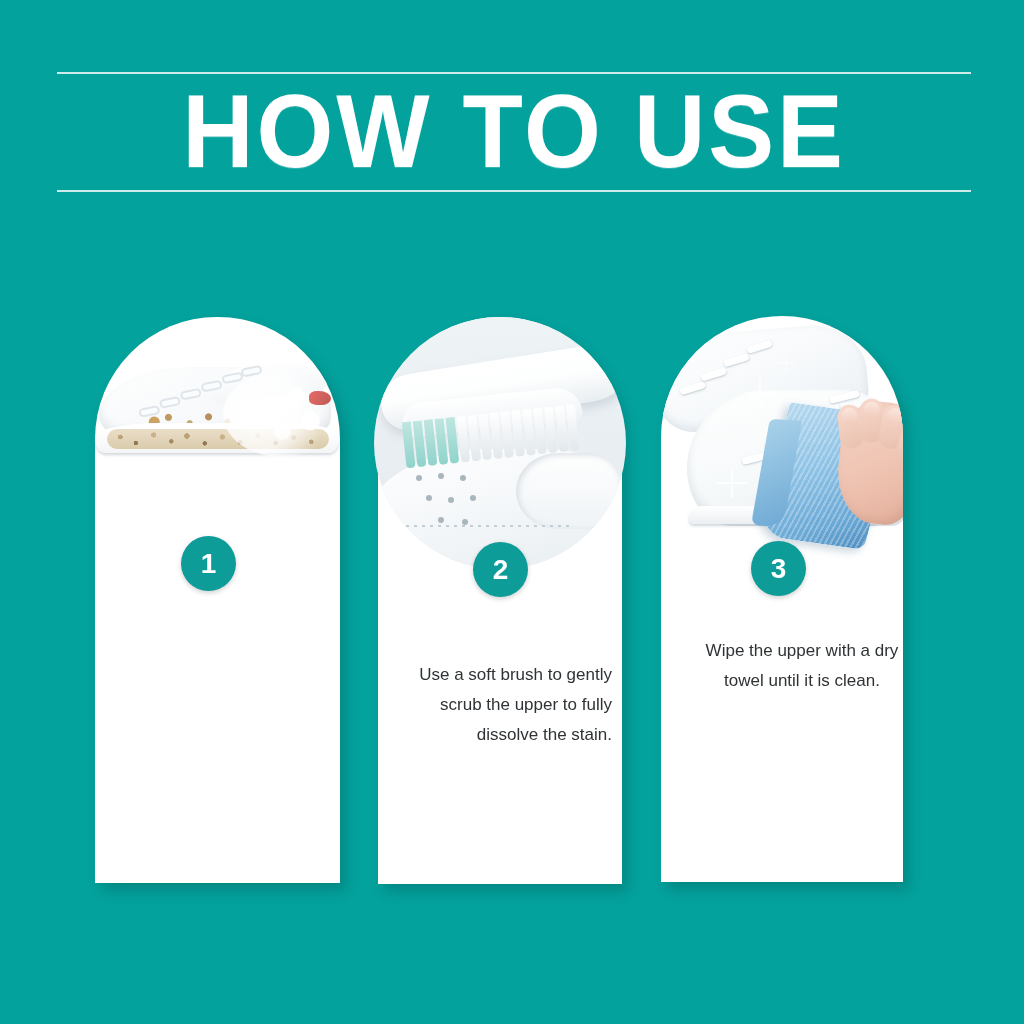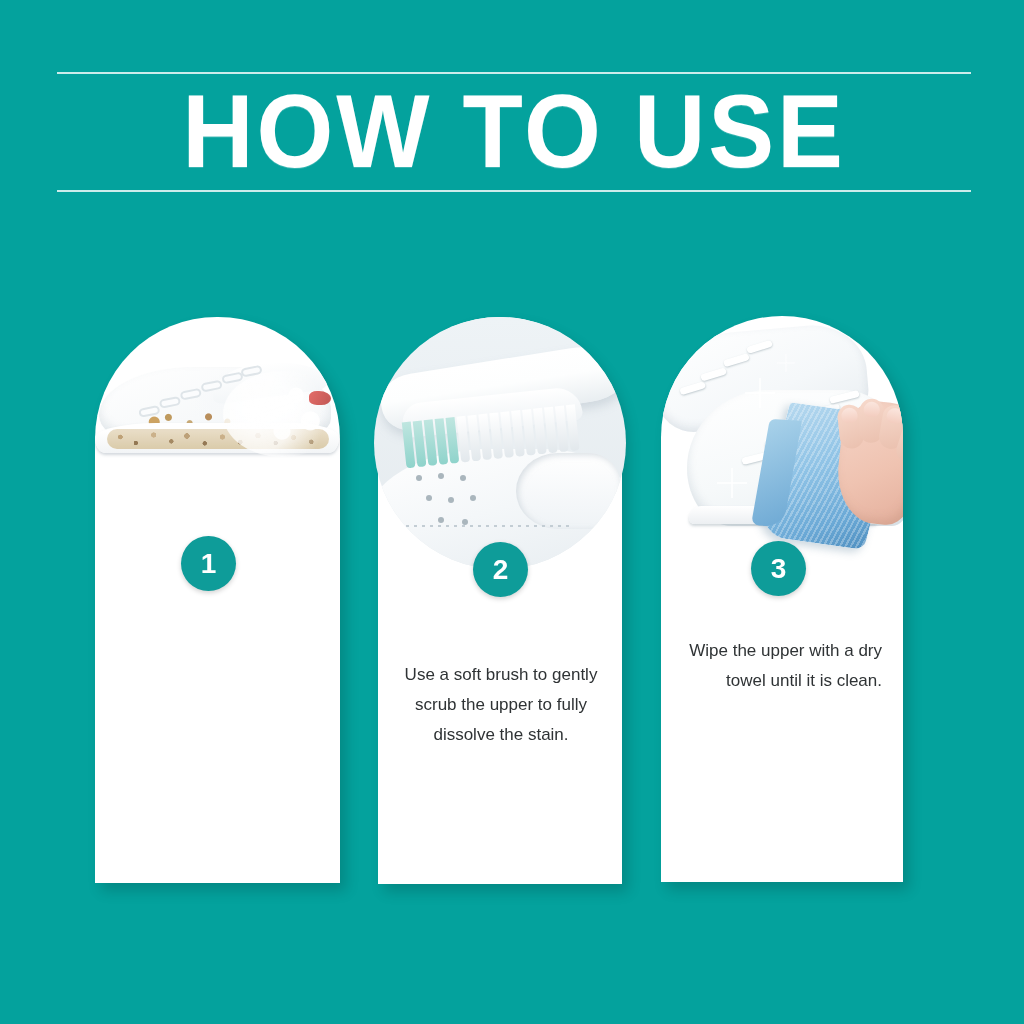--- a/index.html
+++ b/index.html
@@ -317,22 +317,22 @@
   
   .caption {
     position:absolute;
     text-align:center;
     color:#2f3335;
     font-family:"Liberation Sans", sans-serif;
     font-size:17px;
     line-height:30px;
   }
   #caption-1 { left:106px; top:648px; width:224px; }
-  #caption-2 { left:390px; top:660px; width:222px; }
-  #caption-3 { left:664px; top:636px; width:218px;text-align:right; }
+  #caption-2 { left:390px; top:660px; width:222px;text-align:right; }
+  #caption-3 { left:693px; top:636px; width:218px; }
 </style>
 </head>
 <body>
 
 <div id="header">
   <div class="rule top"></div>
   <div id="page-title">HOW TO USE</div>
   <div class="rule bottom"></div>
 </div>
 

